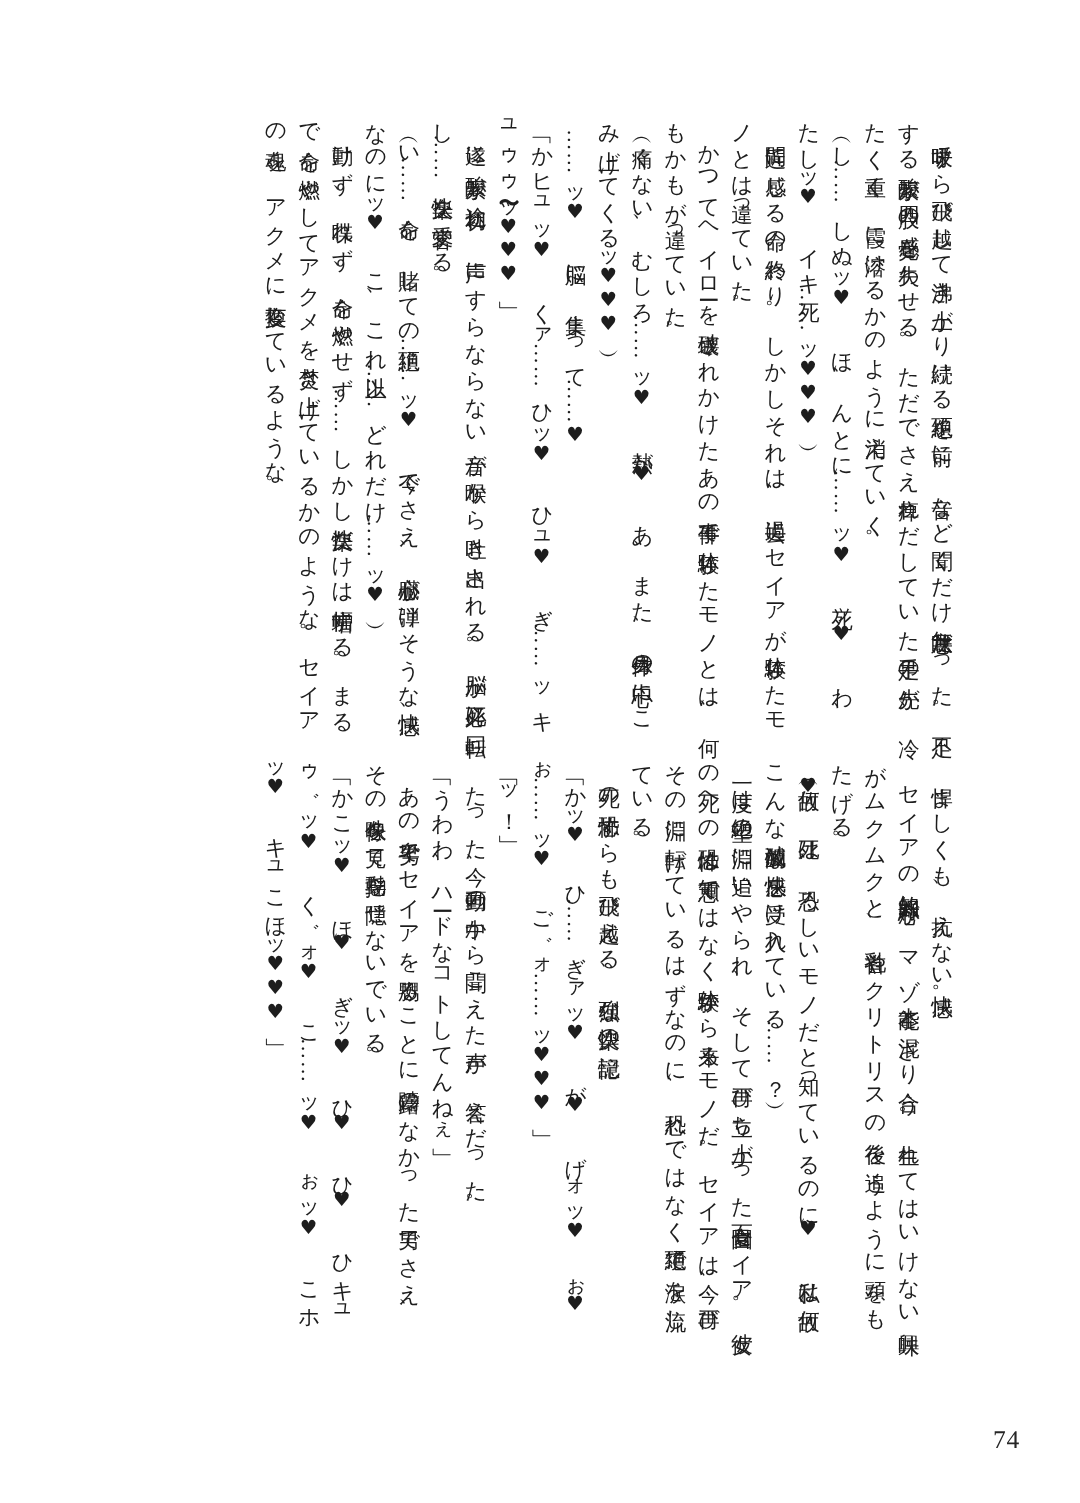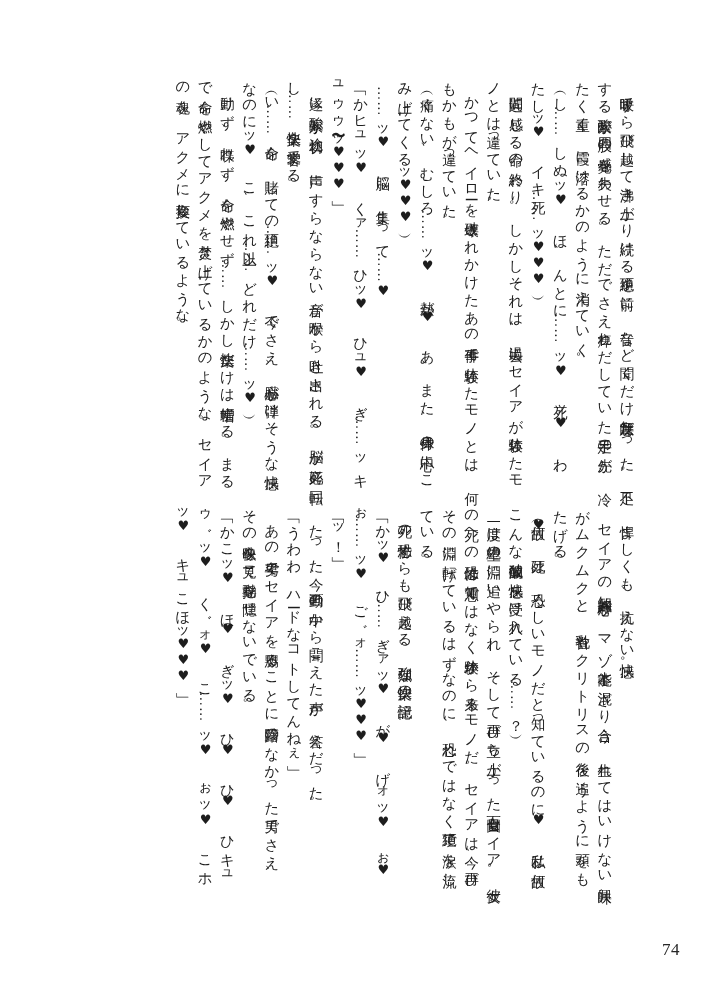--- a/index.html
+++ b/index.html
@@ -63,21 +63,21 @@
   .vblock .hrt {
     font-family: "DejaVu Sans", sans-serif;
     font-size: 13px;
     line-height: 1;
   }
 
   
   #page-number {
     position: absolute;
     right: 40px;
-    bottom: 42px;
+    bottom: 32px;
     font-family: "Liberation Serif", "DejaVu Serif", serif;
     font-size: 17px;
     color: #262626;
     letter-spacing: 0.5px;
   }
 </style>
 </head>
 <body>
 
 <div id="page">

